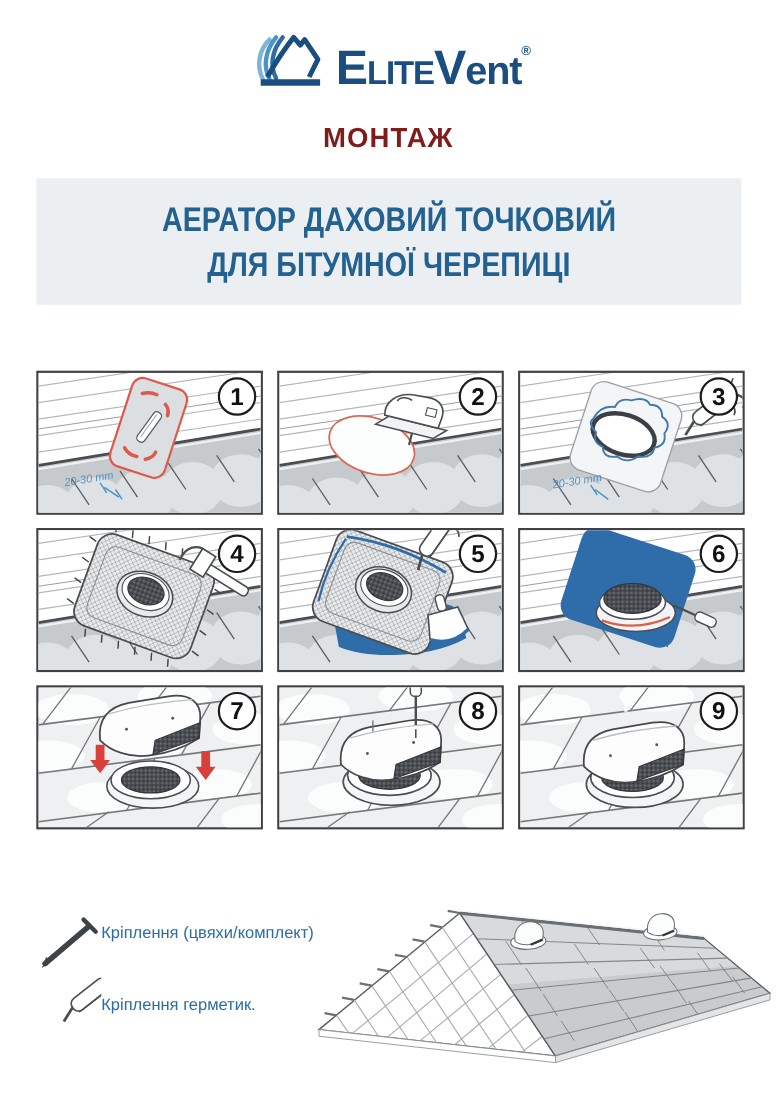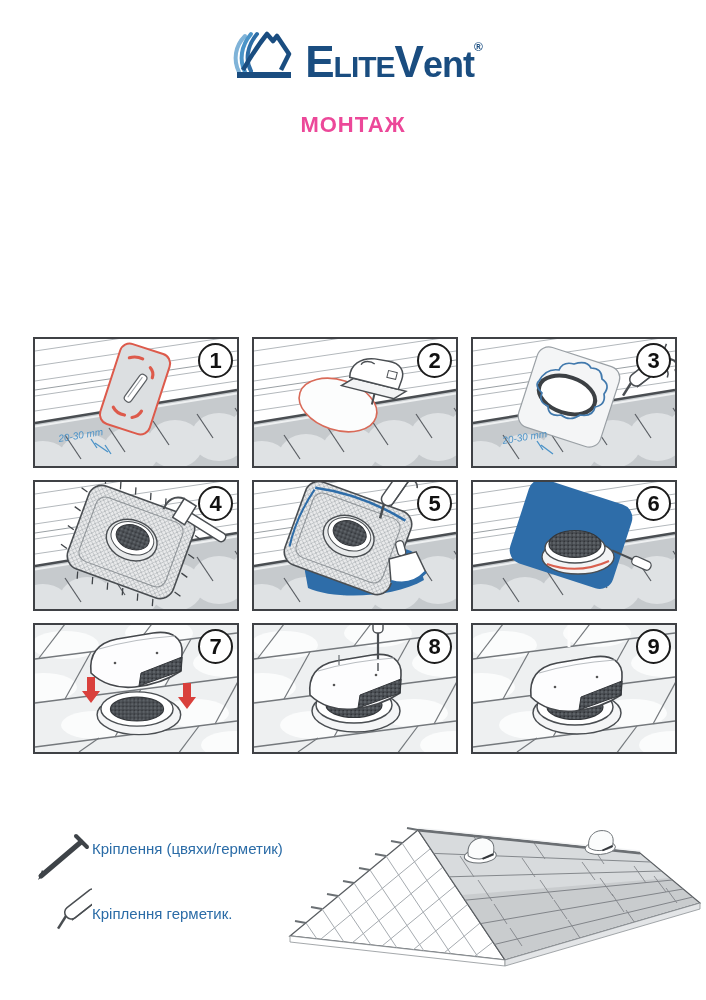--- a/index.html
+++ b/index.html
@@ -7,21 +7,21 @@
         font-family:"Liberation Sans", sans-serif;}
   
   .logo-row{position:absolute;top:24px;left:0;width:706px;display:flex;justify-content:center;
             align-items:flex-end;gap:6px;}
   .brand-text{color:#1a4d80;font-weight:bold;letter-spacing:-1px;line-height:1;white-space:nowrap;}
   .brand-text .big{font-size:44px;}
   .brand-text .caps{font-size:30px;}
   .brand-text .low{font-size:36px;}
   .brand-text .reg{font-size:12px;vertical-align:26px;letter-spacing:0;}
   .section-label{position:absolute;top:112px;left:0;width:706px;text-align:center;
-                 color:#ec4899;font-size:22px;font-weight:bold;letter-spacing:1px;}
+                 color:#7f1d1d;font-size:25px;font-weight:bold;letter-spacing:1px;}
   
   .title-box{position:absolute;left:33px;top:162px;width:641px;height:115px;background:#eceff1;
              display:flex;flex-direction:column;justify-content:center;align-items:center;}
   .title-line{color:#236191;font-size:31px;font-weight:bold;line-height:41px;
               transform:scaleX(0.84);transform-origin:50% 50%;white-space:nowrap;}
   
   .steps-grid{position:absolute;left:33px;top:337px;display:grid;
               grid-template-columns:repeat(3,206px);grid-template-rows:repeat(3,131px);
               gap:12px 13px;}
   .step-panel{position:relative;border:2px solid #3f4145;background:#fff;box-sizing:border-box;}
@@ -162,20 +162,24 @@
       <path d="M28,10 C18,22 16,36 22,48" stroke="#4a94c8" stroke-width="4" fill="none" stroke-linecap="round"></path>
       <path d="M34,10 C24,22 22,36 28,47" stroke="#2d6da6" stroke-width="4" fill="none" stroke-linecap="round"></path>
       <path d="M20,46 C28,32 36,20 44,10 L50,17 L54,12 L66,30 L58,46" stroke="#1a4d80" stroke-width="4.5" fill="none" stroke-linejoin="round"></path>
       <path d="M14,51 L68,51" stroke="#1a4d80" stroke-width="6" fill="none"></path>
     </svg>
     <div class="brand-text"><span class="big">E</span><span class="caps">LITE</span><span class="big">V</span><span class="low">ent</span><span class="reg">®</span></div>
   </div>
 
   <div class="section-label">МОНТАЖ</div>
 
+  <div class="title-box">
+    <div class="title-line">АЕРАТОР ДАХОВИЙ ТОЧКОВИЙ</div>
+    <div class="title-line">ДЛЯ БІТУМНОЇ ЧЕРЕПИЦІ</div>
+  </div>
 
   <div class="steps-grid">
 
     <div class="step-panel">
       <svg viewBox="0 0 202 127" preserveAspectRatio="none">
         <use href="#deckBase"></use>
         <g transform="translate(100,50) rotate(18)">
           <rect x="-26" y="-42" width="52" height="84" rx="10" fill="#dcdfe1" stroke="#dd5a4b" stroke-width="2"></rect>
           <g stroke="#dd5a4b" stroke-width="3.2" stroke-linecap="round" fill="none">
             <path d="M-15,-28 q6,-4 13,-3"></path>
@@ -352,21 +356,21 @@
       <div class="badge">9</div>
     </div>
   </div>
 
   <svg class="legend-icon" style="left:34px;top:832px" width="58" height="50">
     <line x1="7" y1="44" x2="47" y2="10" stroke="#3e4348" stroke-width="5" stroke-linecap="round"></line>
     <polygon points="4,48 12,42 8,38" fill="#3e4348"></polygon>
     <line x1="42" y1="4" x2="53" y2="15" stroke="#3e4348" stroke-width="4" stroke-linecap="round"></line>
   </svg>
   <div class="legend-text" style="left:92px;top:838px">
-    <div>Кріплення (цвяхи/герметик)</div>
+    <div>Кріплення (цвяхи/комплект)</div>
   </div>
 
   <svg class="legend-icon" style="left:36px;top:888px" width="56" height="56">
     <g transform="translate(30,28) rotate(-38)">
         <use href="#caulkGun"></use>
       </g>
   </svg>
   <div class="legend-text" style="left:92px;top:903px">
     <div>Кріплення герметик.</div>
   </div>

